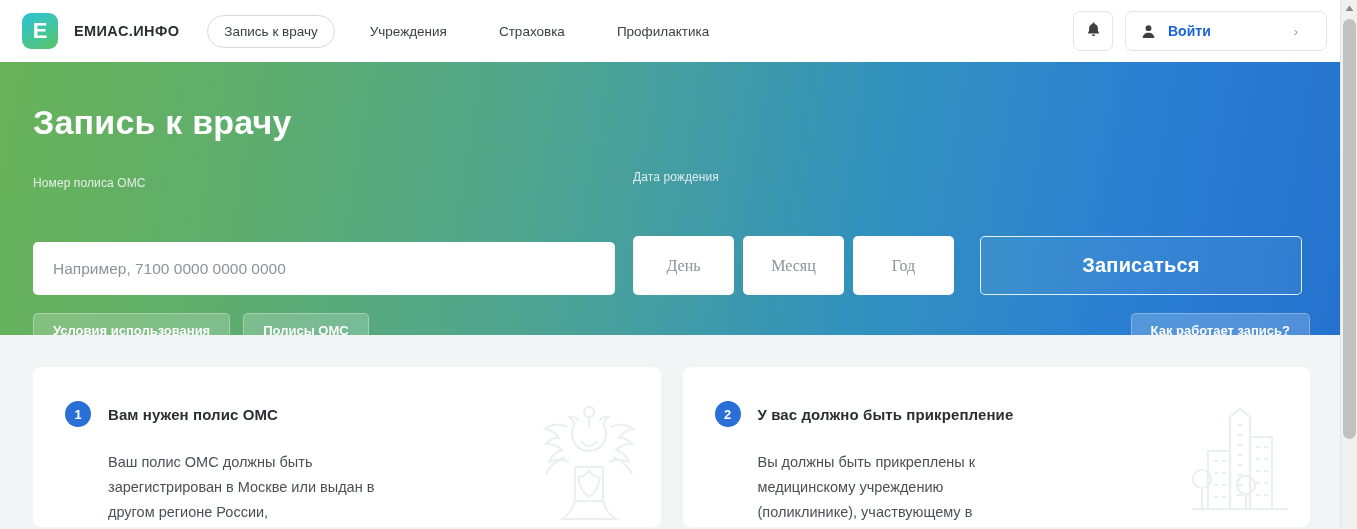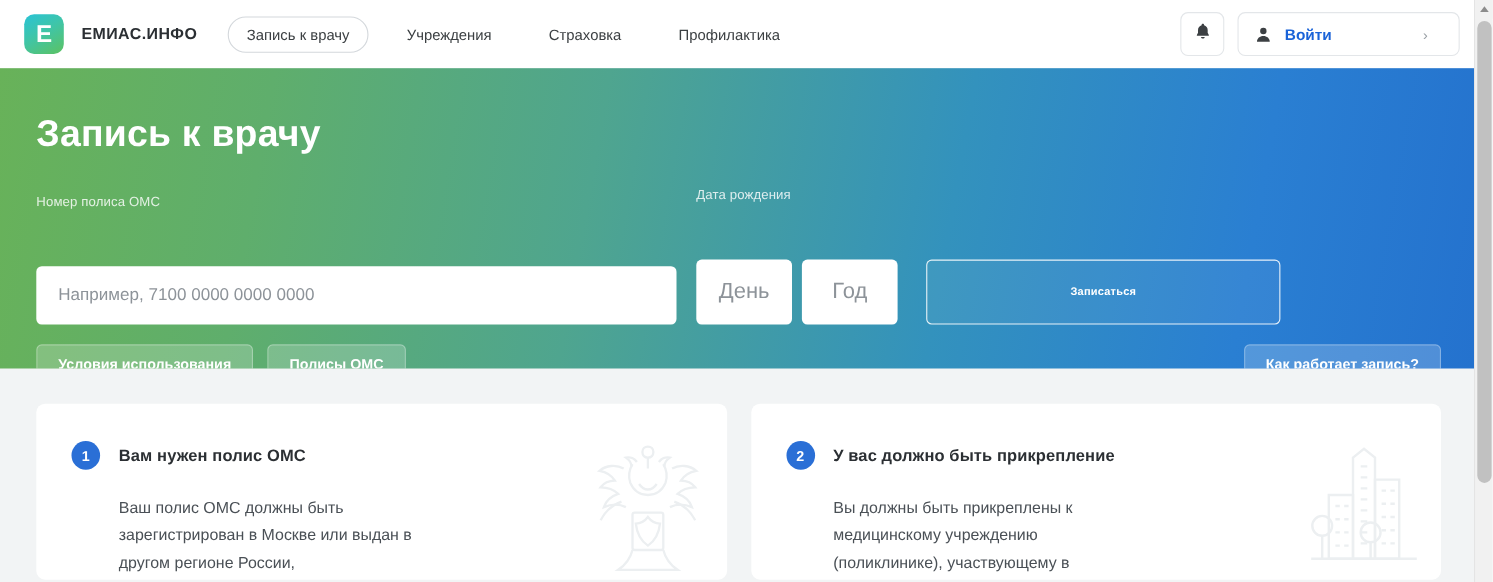--- a/index.html
+++ b/index.html
@@ -139,40 +139,40 @@
     padding: 0 20px;
     font-size: 15.5px;
     color: #3c4043;
     font-family: "Liberation Sans", sans-serif;
     outline: none;
   }
   .policy-input::placeholder { color: #8d9399; }
   .dob-group { margin-left: 18px; }
   .dob-row { display: flex; }
   .dob-input {
-    width: 87px; height: 59px;
+    width: 101px; height: 59px;
     background: #ffffff;
     border: 0; border-radius: 5px;
     text-align: center;
-    font-size: 20px;
+    font-size: 16px;
     color: #3c4043;
-    font-family: Liberation Sans, sans-serif;
+    font-family: Liberation Serif, serif;
     outline: none;
     margin-right: 9px;
   }
   .dob-input:last-child { margin-right: 0; }
   .dob-input::placeholder { color: #8d9399; }
   .submit-btn {
     margin-left: 26px;
     width: 322px; height: 59px;
     background: rgba(255,255,255,0.06);
     border: 1px solid rgba(255,255,255,0.88);
     border-radius: 5px;
     color: #ffffff;
-    font-size: 10px;
+    font-size: 20px;
     font-weight: bold;
     font-family: "Liberation Sans", sans-serif;
     cursor: pointer;
     letter-spacing: 0.2px;
   }
   .pill-row {
     display: flex;
     align-items: center;
     margin-top: 18px;
   }
@@ -313,20 +313,21 @@
 
         <div class="field-group">
           <div class="field-label">Номер полиса ОМС</div>
           <input class="policy-input" type="text" placeholder="Например, 7100 0000 0000 0000" style="">
         </div>
 
         <div class="field-group dob-group">
           <div class="field-label">Дата рождения</div>
           <div class="dob-row">
             <input class="dob-input" type="text" placeholder="День" style="">
+            <input class="dob-input" type="text" placeholder="Месяц" style="">
             <input class="dob-input" type="text" placeholder="Год" style="">
           </div>
         </div>
 
         <button class="submit-btn">Записаться</button>
       </div>
 
       <div class="pill-row">
         <div class="pill">Условия использования</div>
         <div class="pill">Полисы ОМС</div>

